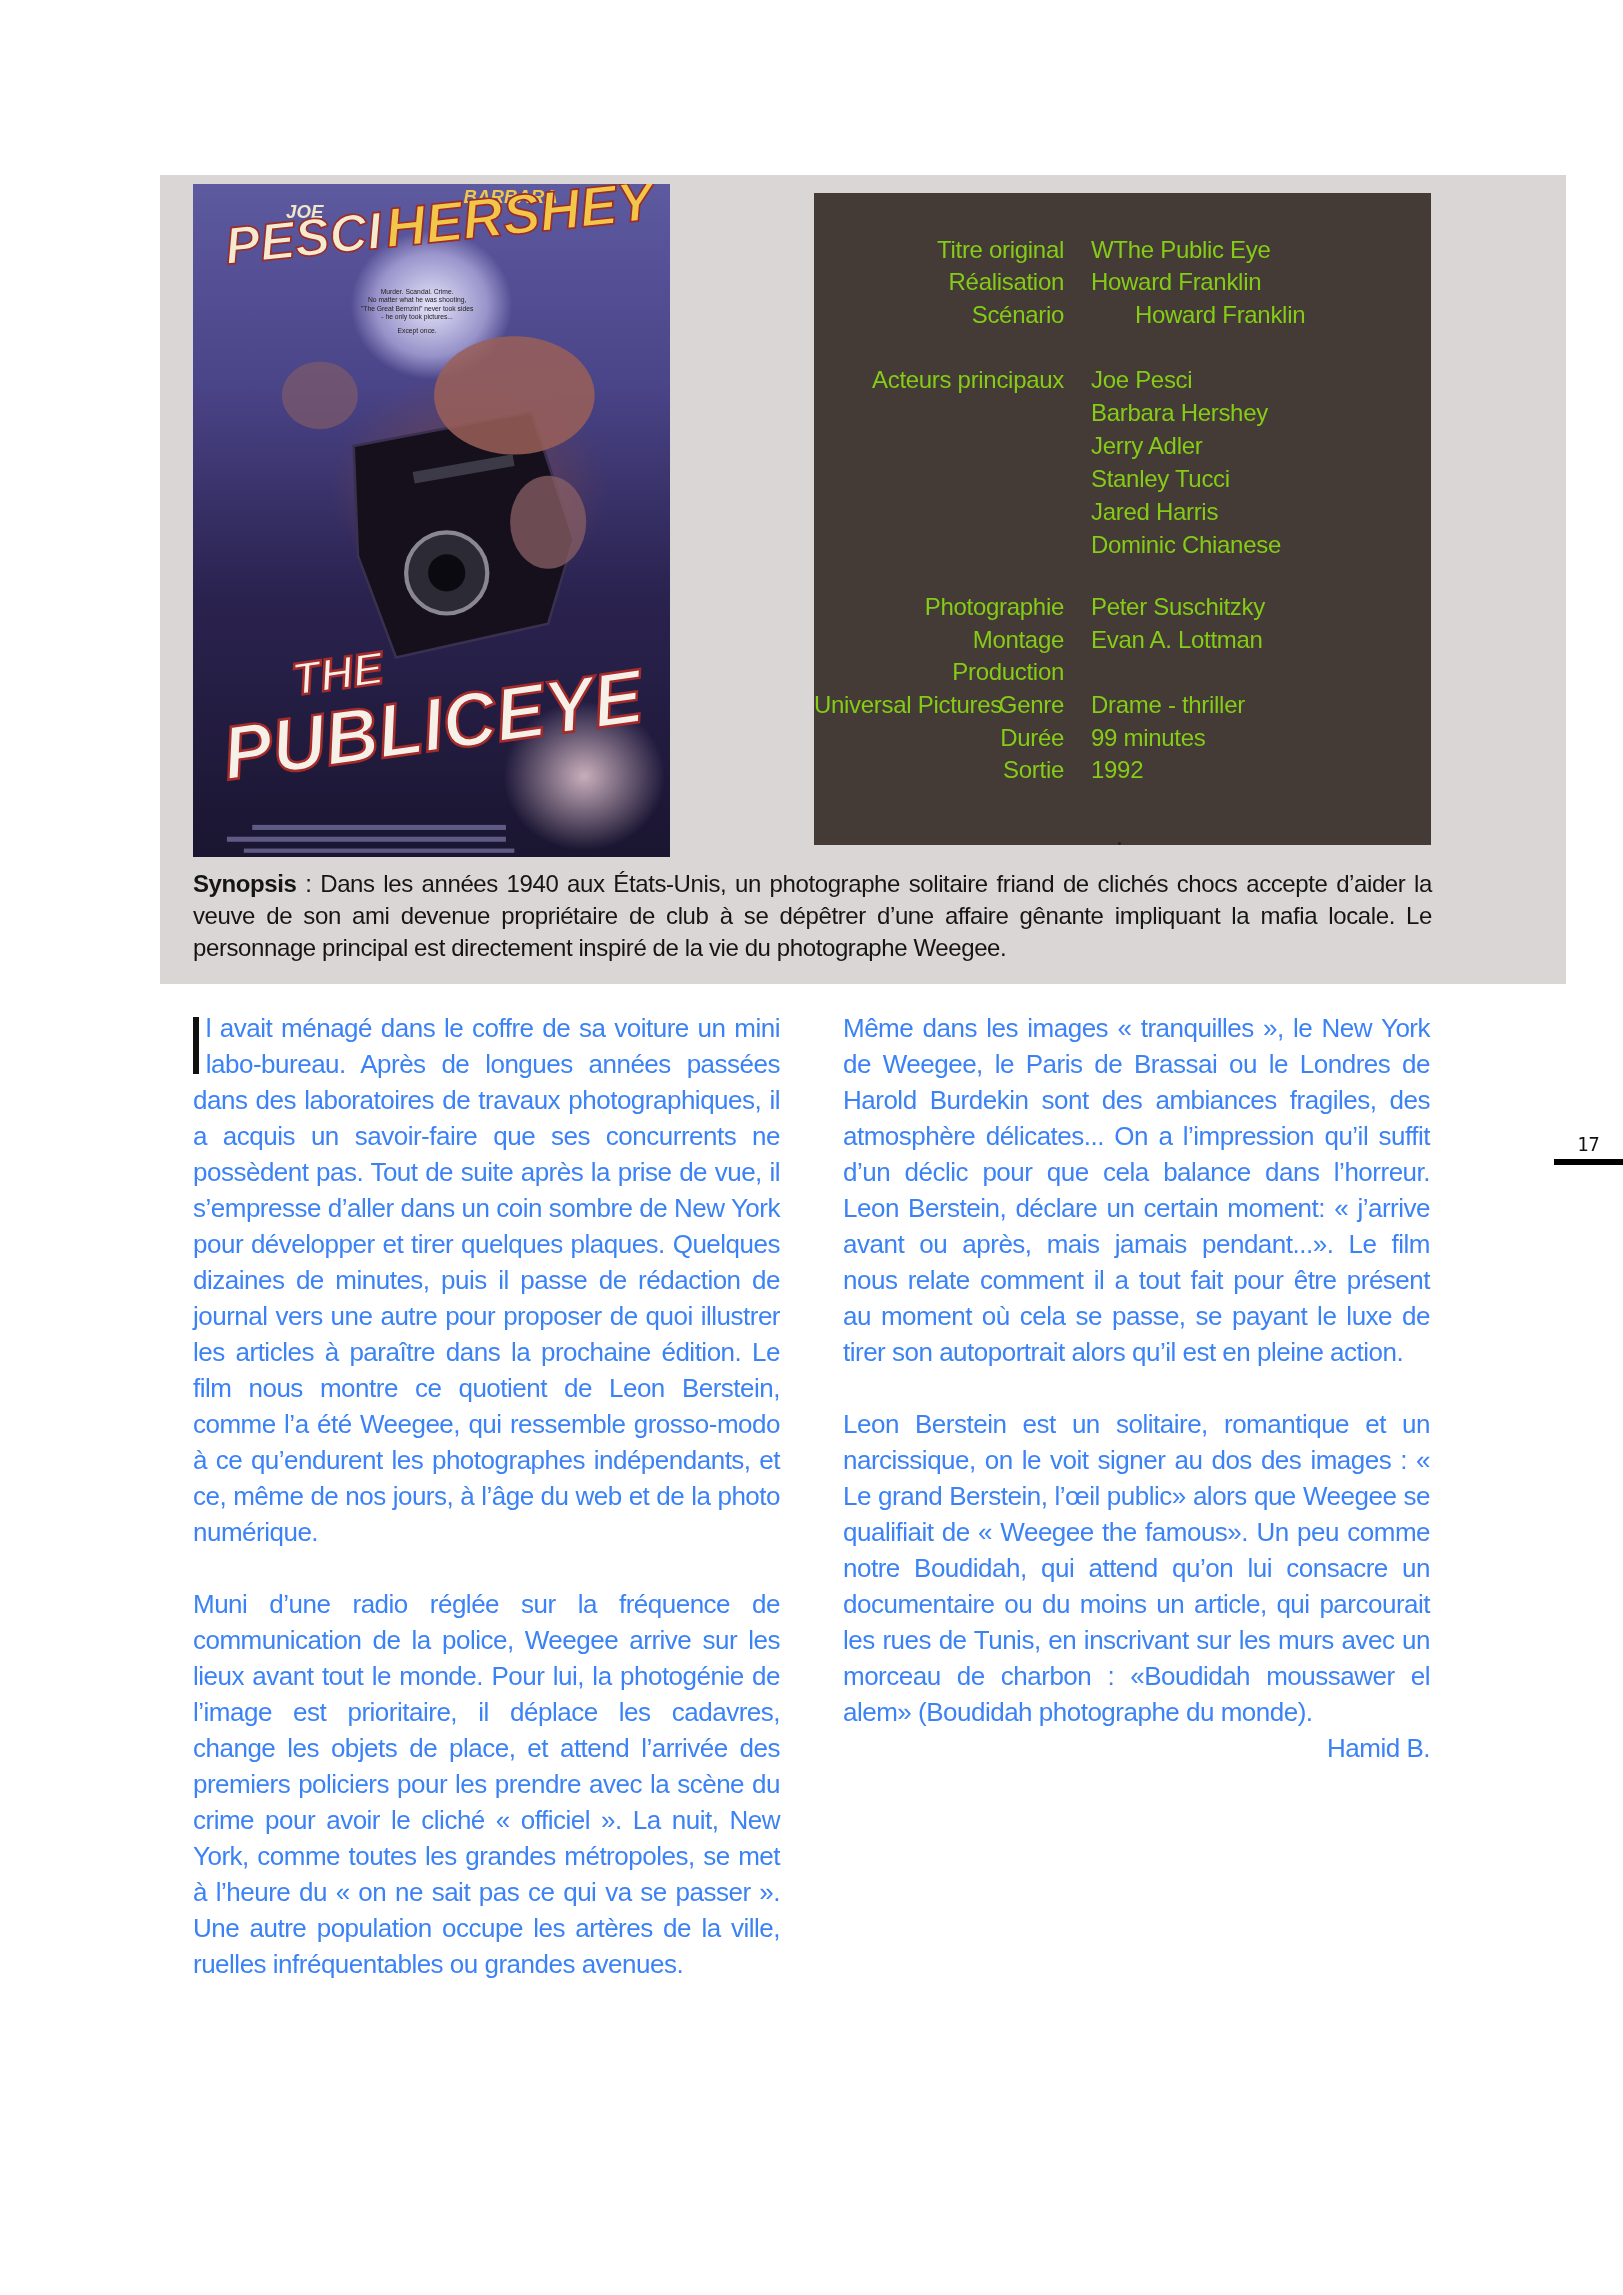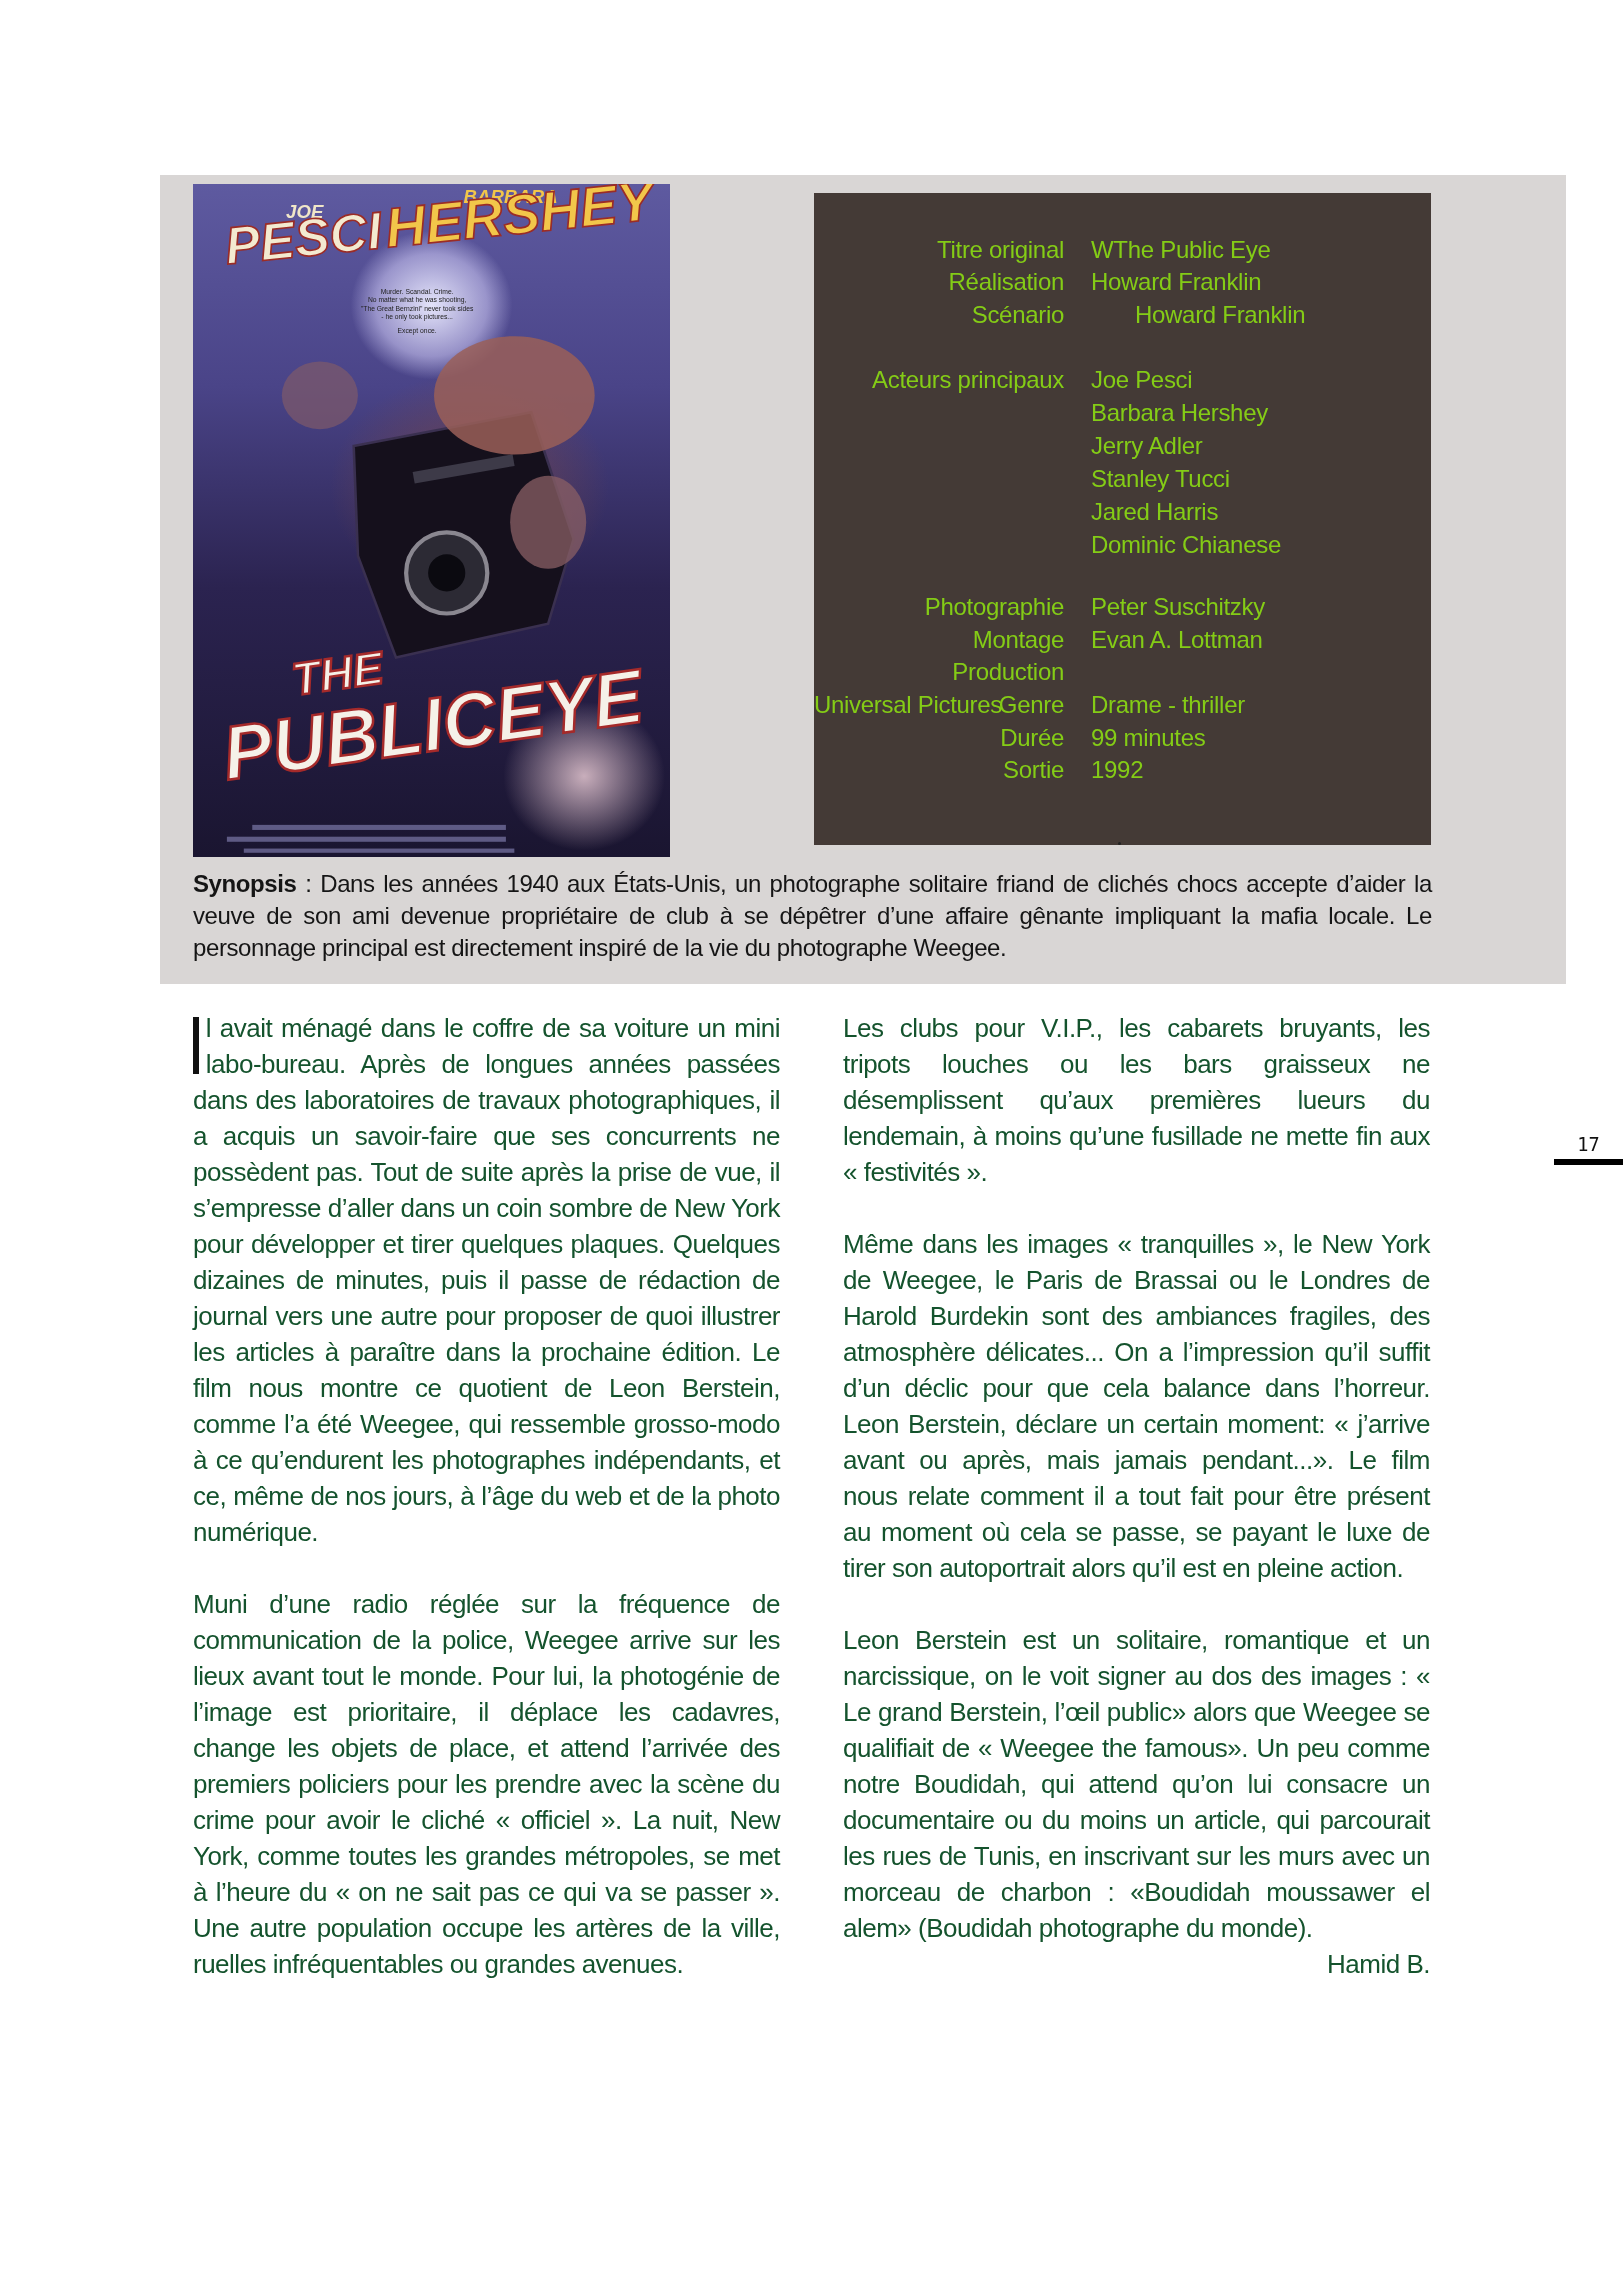--- a/index.html
+++ b/index.html
@@ -34,21 +34,21 @@
   .dot { position: absolute; left: 958px; top: 667px; width: 3.4px; height: 3.4px; background: #222; border-radius: 50%; }
   .synopsis {
     position: absolute; left: 33px; top: 693px; width: 1239px;
     font-size: 24px; line-height: 32px; text-align: justify; letter-spacing: -0.4px;
     color: #151515;
   }
   .synopsis .lead { font-weight: bold; }
   .column {
     position: absolute; top: 1010px; width: 587px;
     font-size: 26px; line-height: 36px; text-align: justify; letter-spacing: -0.5px;
-    color: #14532d;
+    color: #3b82f6;
   }
   .col-left { left: 193px; }
   .col-right { left: 843px; }
   .column p { margin: 0 0 36px 0; }
   .column p:last-of-type { margin-bottom: 0; }
   .dropcap-bar {
     display: inline-block; width: 6px; height: 57px; background: #111;
     float: left; margin: 6.8px 6.8px 0 0;
   }
   .signature { text-align: right; }
@@ -175,21 +175,20 @@
     <span class="lead">Synopsis</span><span> : Dans les années 1940 aux États-Unis, un photographe solitaire friand de clichés chocs accepte d’aider la veuve de son ami devenue propriétaire de club à se dépêtrer d’une affaire gênante impliquant la mafia locale. Le personnage principal est directement inspiré de la vie du photographe Weegee.</span>
   </div>
 </div>
 
 <div class="column col-left">
   <p><span class="dropcap-bar"></span><span>l avait ménagé dans le coffre de sa voiture un mini labo-bureau. Après de longues années passées dans des laboratoires de travaux photographiques, il a acquis un savoir-faire que ses concurrents ne possèdent pas. Tout de suite après la prise de vue, il s’empresse d’aller dans un coin sombre de New York pour développer et tirer quelques plaques. Quelques dizaines de minutes, puis il passe de rédaction de journal vers une autre pour proposer de quoi illustrer les articles à paraître dans la prochaine édition. Le film nous montre ce quotient de Leon Berstein, comme l’a été Weegee, qui ressemble grosso-modo à ce qu’endurent les photographes indépendants, et ce, même de nos jours, à l’âge du web et de la photo numérique.</span></p>
   <p>Muni d’une radio réglée sur la fréquence de communication de la police, Weegee arrive sur les lieux avant tout le monde. Pour lui, la photogénie de l’image est prioritaire, il déplace les cadavres, change les objets de place, et attend l’arrivée des premiers policiers pour les prendre avec la scène du crime pour avoir le cliché « officiel ». La nuit, New York, comme toutes les grandes métropoles, se met à l’heure du « on ne sait pas ce qui va se passer ». Une autre population occupe les artères de la ville, ruelles infréquentables ou grandes avenues.</p>
 </div>
 
 <div class="column col-right">
-  <p>Les clubs pour V.I.P., les cabarets bruyants, les tripots louches ou les bars graisseux ne désemplissent qu’aux premières lueurs du lendemain, à moins qu’une fusillade ne mette fin aux « festivités ».</p>
   <p>Même dans les images « tranquilles », le New York de Weegee, le Paris de Brassai ou le Londres de Harold Burdekin sont des ambiances fragiles, des atmosphère délicates... On a l’impression qu’il suffit d’un déclic pour que cela balance dans l’horreur. Leon Berstein, déclare un certain moment: « j’arrive avant ou après, mais jamais pendant...». Le film nous relate comment il a tout fait pour être présent au moment où cela se passe, se payant le luxe de tirer son autoportrait alors qu’il est en pleine action.</p>
   <p>Leon Berstein est un solitaire, romantique et un narcissique, on le voit signer au dos des images : « Le grand Berstein, l’œil public» alors que Weegee se qualifiait de « Weegee the famous». Un peu comme notre Boudidah, qui attend qu’on lui consacre un documentaire ou du moins un article, qui parcourait les rues de Tunis, en inscrivant sur les murs avec un morceau de charbon : «Boudidah moussawer el alem» (Boudidah photographe du monde).</p>
   <div class="signature">Hamid B.</div>
 </div>
 
 <div class="page-number">17</div>
 <div class="page-rule"></div>
 
 
 </body></html>

